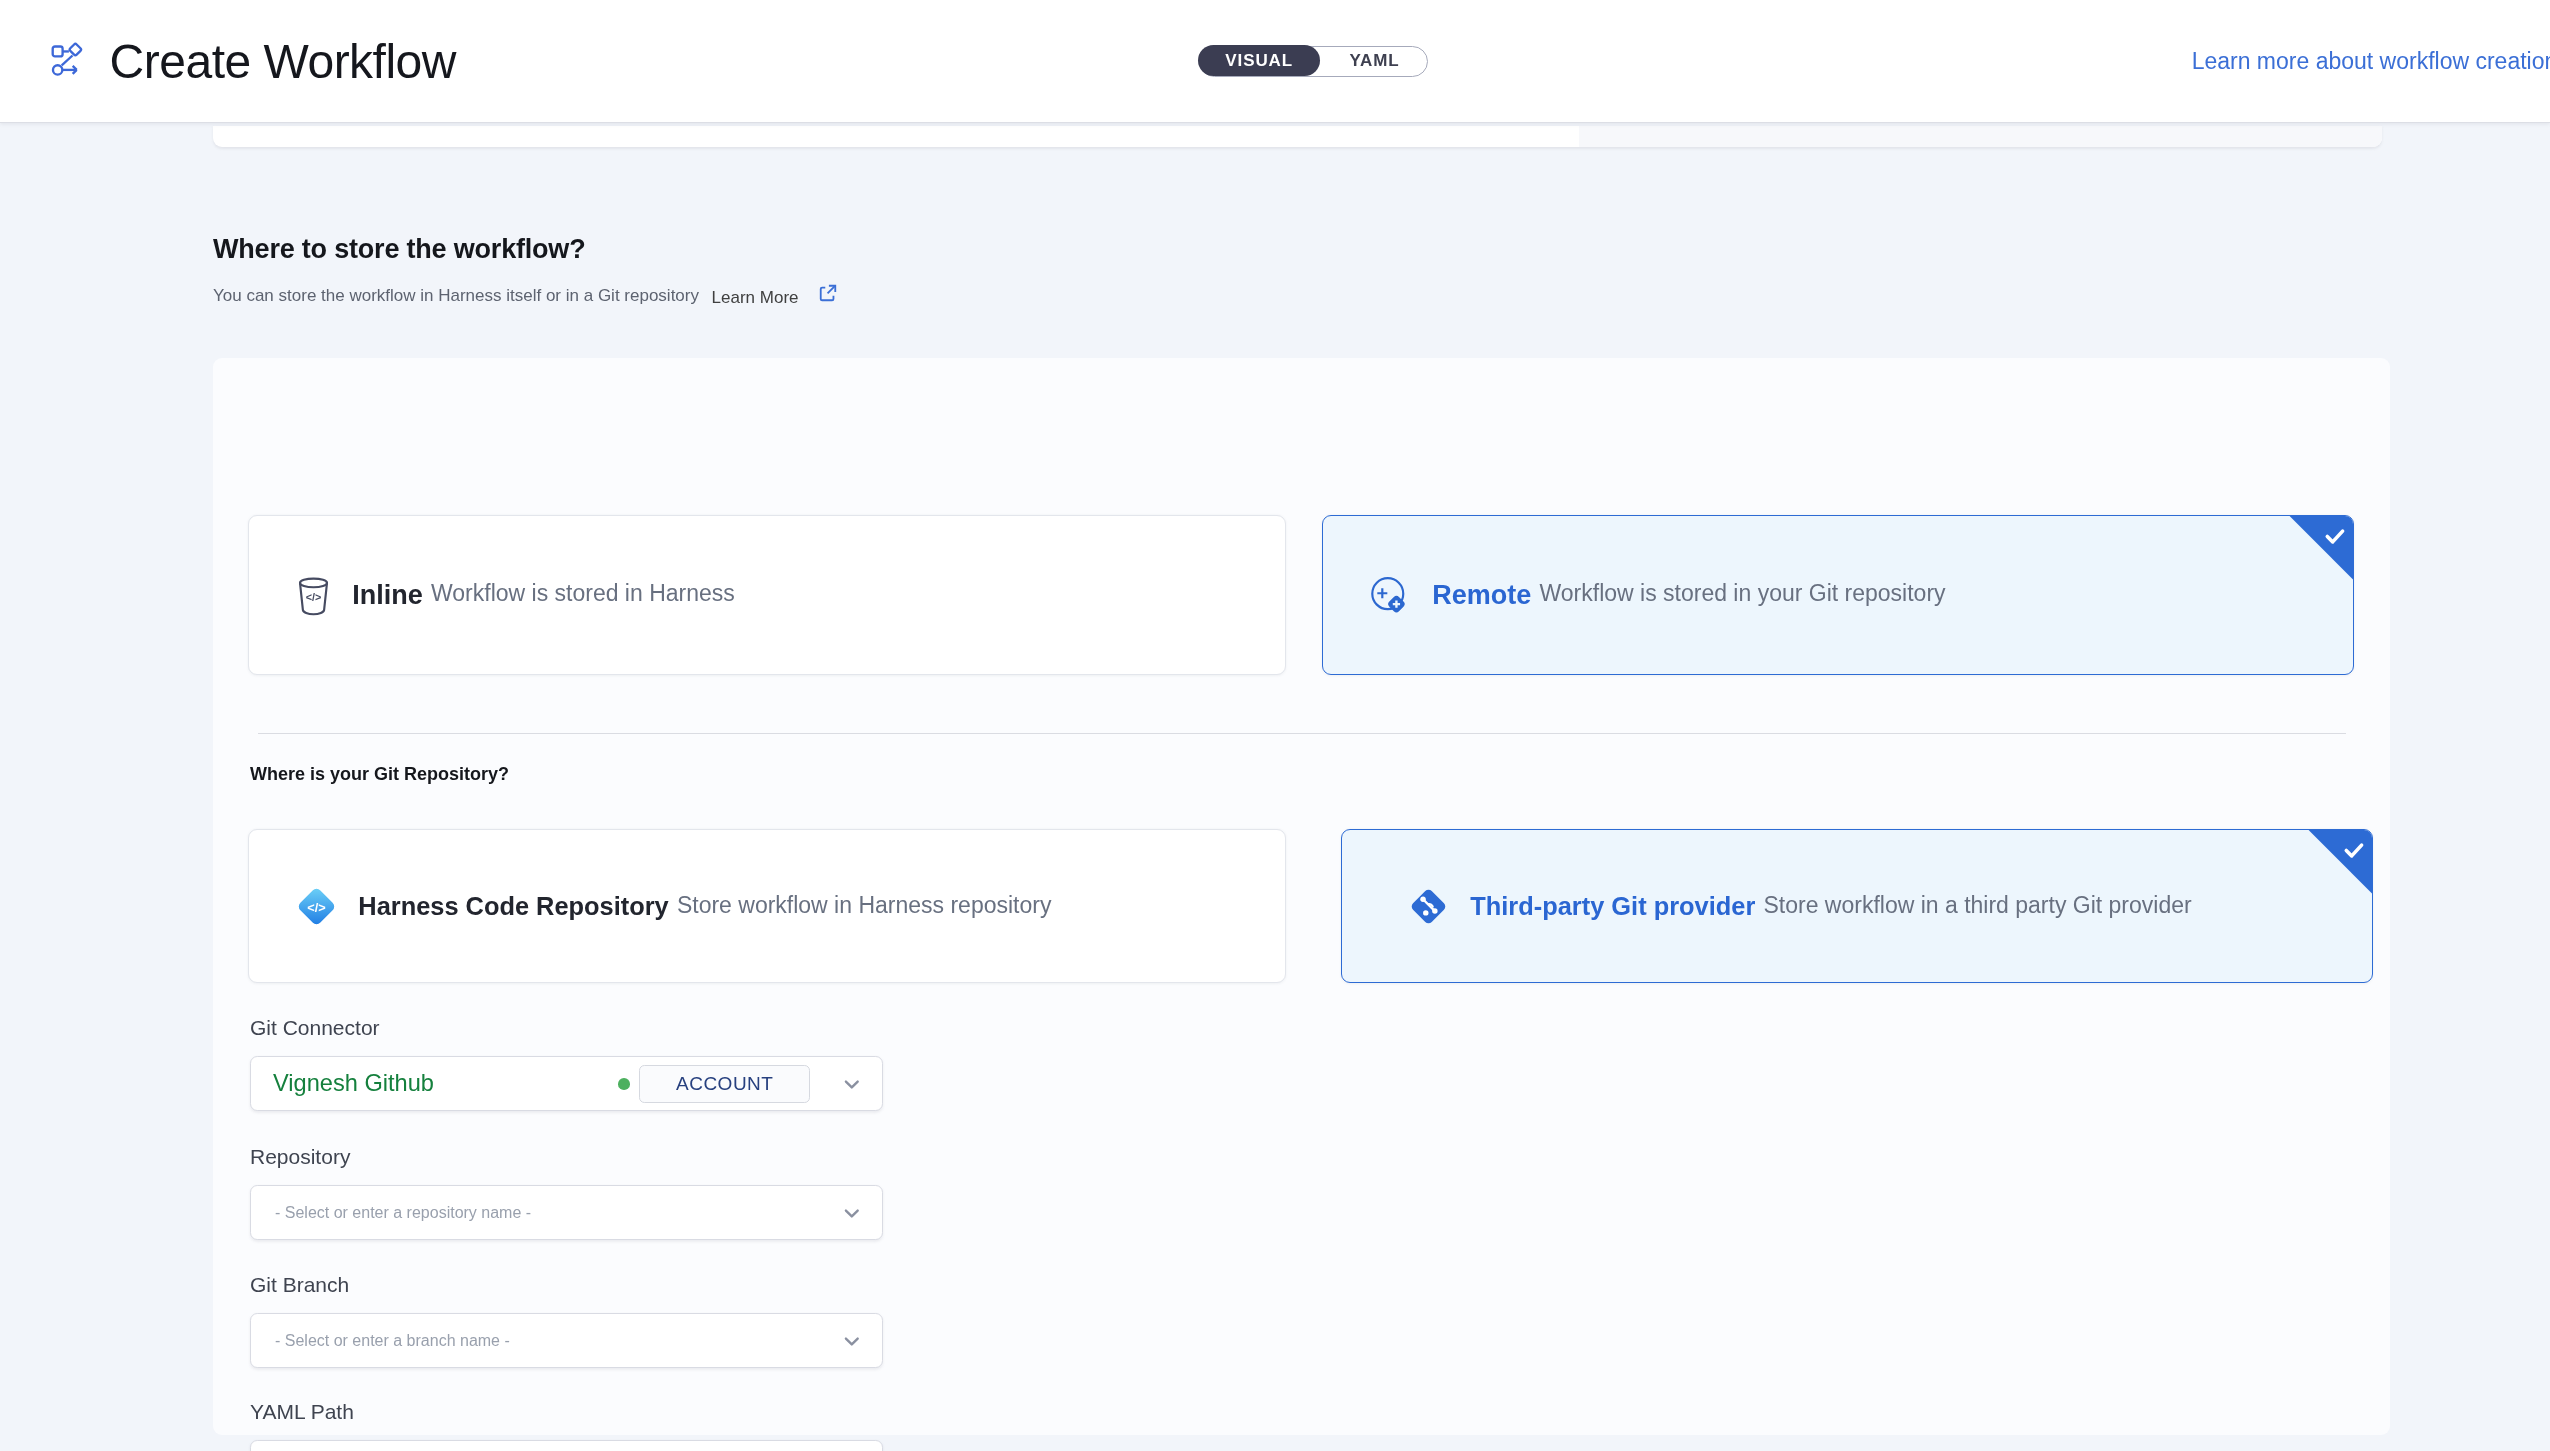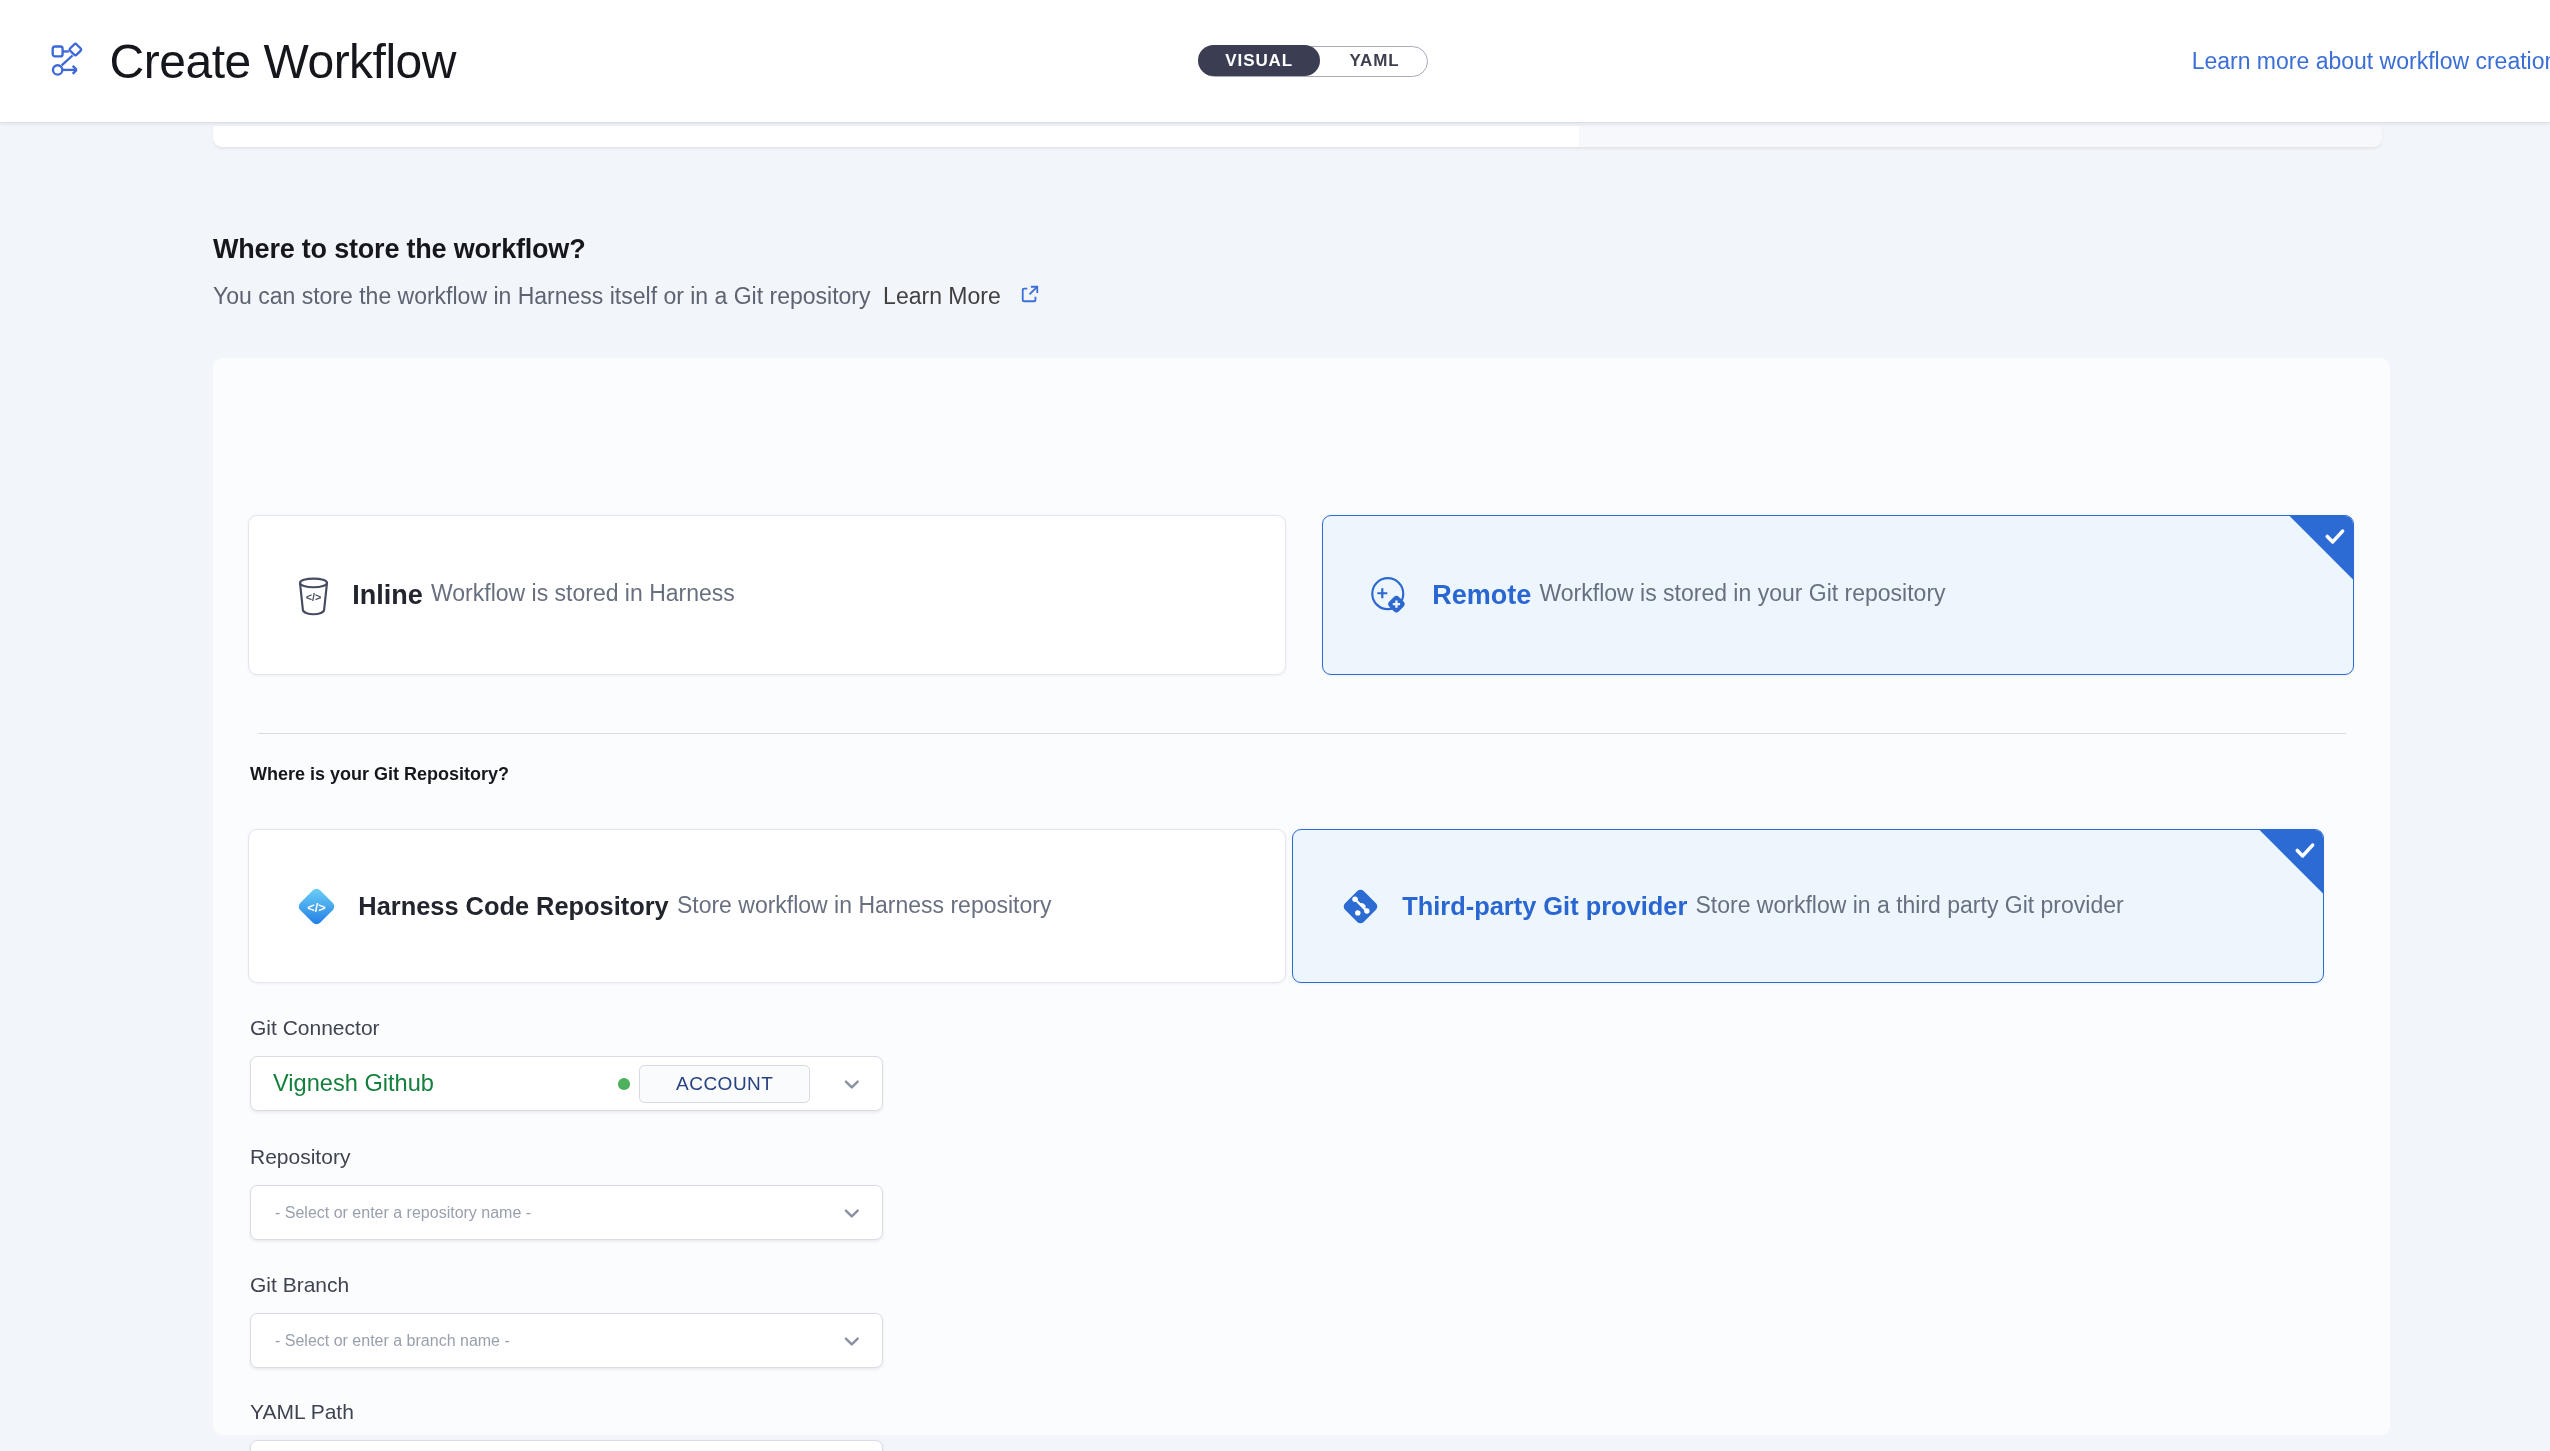--- a/index.html
+++ b/index.html
@@ -30,21 +30,21 @@
   .content { position:absolute; left:0; top:123px; width:2550px; height:1328px; }
 
   .scrolled-card-remnant { position:absolute; left:213px; top:2.7px; width:2169px; height:21px;
     background:#FFFFFF; border-radius:0 0 9px 9px;
     box-shadow:0 1.8px 2.7px rgba(96,97,112,0.10); }
   .scrolled-card-remnant .remnant-right { position:absolute; right:0; top:0;
     width:803px; height:21px; background:#F7F8FB; border-radius:0 0 9px 0; }
 
   .section-heading-1 { position:absolute; left:213px; top:111px;
     font-size:27px; font-weight:700; color:#15171C; letter-spacing:-0.2px; }
-  .section-desc { position:absolute; left:213px; top:160px; font-size:23px;
+  .section-desc { position:absolute; left:213px; top:160px; font-size:17px;
     color:#5D6370; display:flex; align-items:center; gap:9px; }
   .inline-link { color:#404040; cursor:pointer; display:inline-flex;
     align-items:flex-end; gap:19px; margin-left:3.6px; }
 
   .panel { position:absolute; left:213px; top:235px; width:2177px; height:1077px;
     background:#FBFCFE; border-radius:9px; }
 
   
   .option-card { position:absolute; height:160px; background:#FFFFFF;
     border:0.9px solid #E3E6EC; border-radius:9px;
@@ -65,21 +65,21 @@
   .row1-left  { left:35px;  top:157px; width:1038px; }
   .row1-right { left:1109px; top:157px; width:1032px; }
 
   .divider { position:absolute; left:45px; top:375px; width:2088px; height:0;
     border-top:1.8px solid #DADCE2; }
 
   .section-heading-2 { position:absolute; left:37px; top:406px;
     font-size:18px; font-weight:700; color:#15171C; }
 
   .row2-left  { left:35px;  top:471px; width:1038px; height:154px; }
-  .row2-right { left:1079px; top:471px; width:1032px; height:154px; }
+  .row2-right { left:1128px; top:471px; width:1032px; height:154px;padding-left:19px; }
   .row2-left .card-title, .row2-right .card-title { font-size:25.4px; }
 
   
   .form-field { position:absolute; left:37px; width:633px; }
   .field-label { font-size:21px; font-weight:500; color:#3F4450; display:block; }
   .field-box { margin-top:16.3px; width:633px; height:55px; background:#FFFFFF;
     border:0.9px solid #D9DBE3; border-radius:7.3px;
     box-shadow:0 1.8px 2.7px rgba(120,125,140,0.12);
     display:flex; align-items:center; position:relative; cursor:pointer; }
   .field-box .value-text { margin-left:22px; font-size:23.6px; color:#15803d; }

